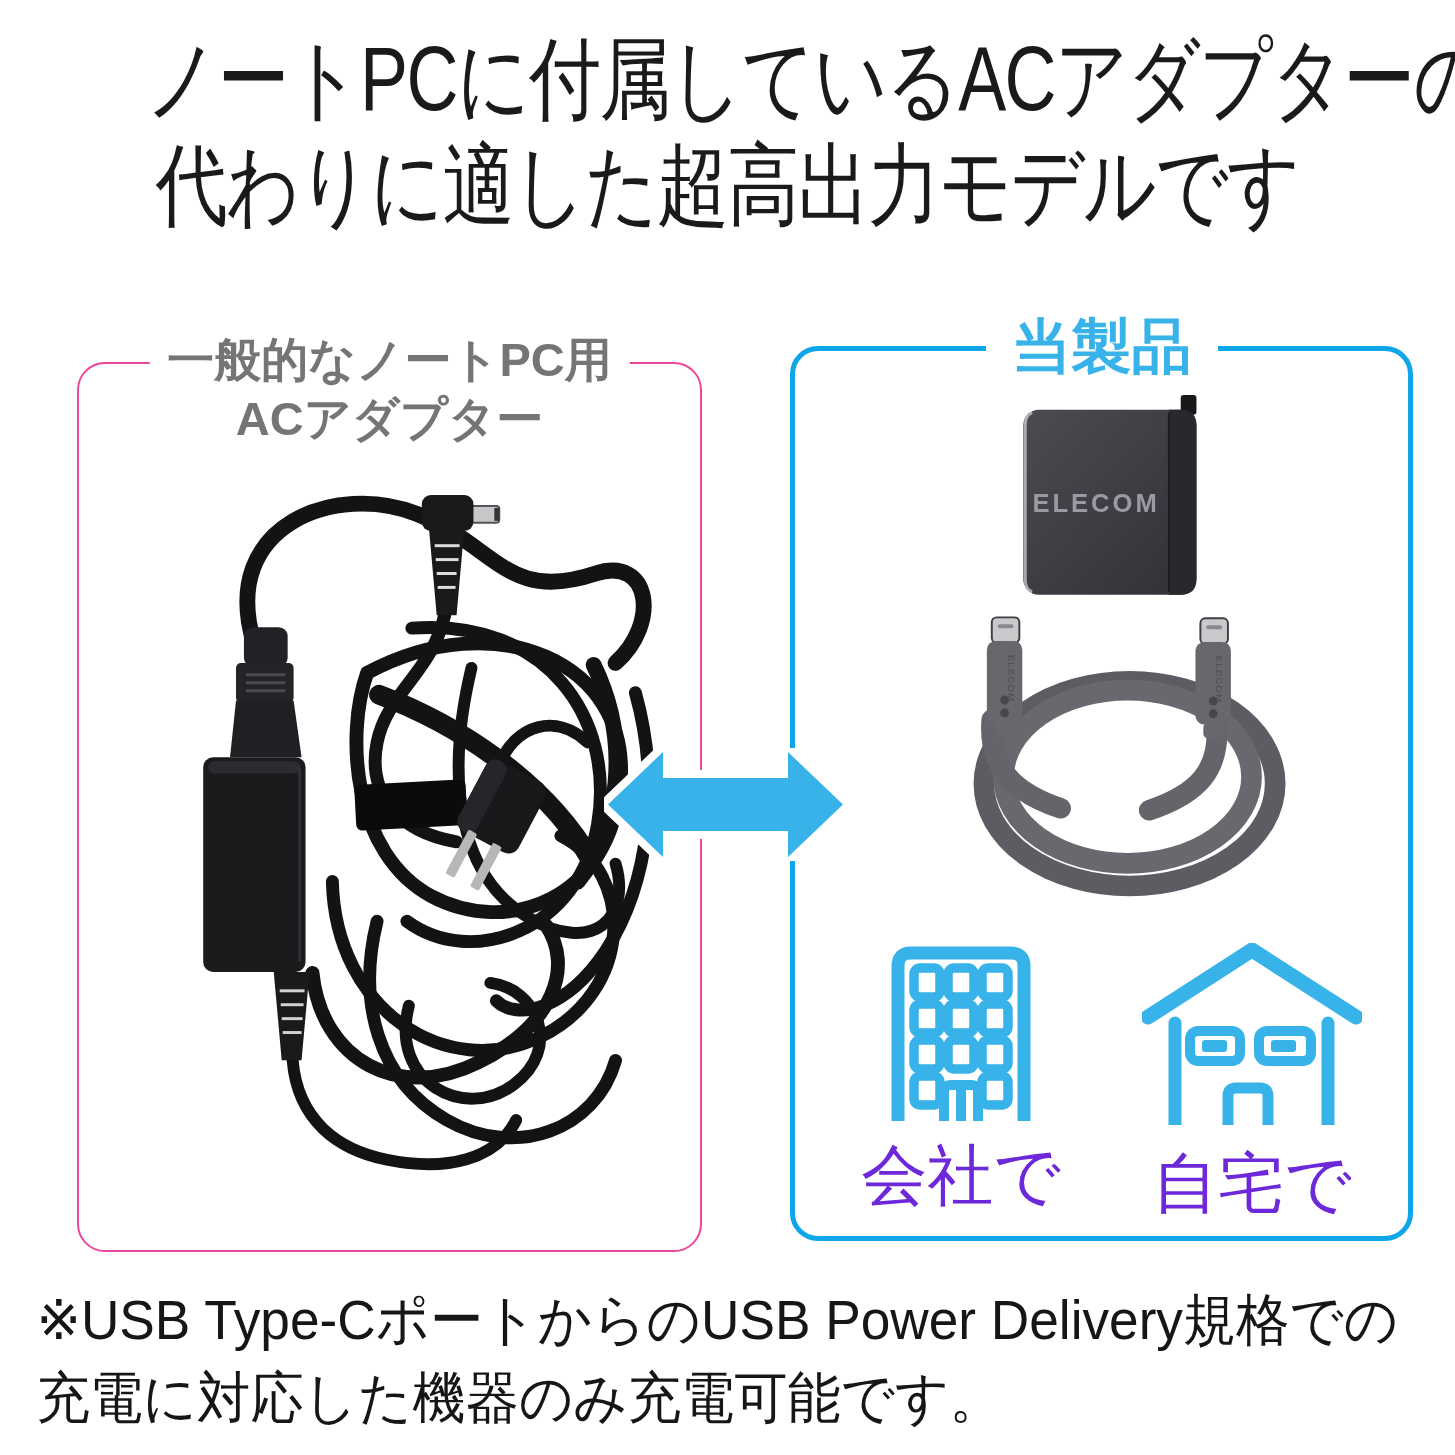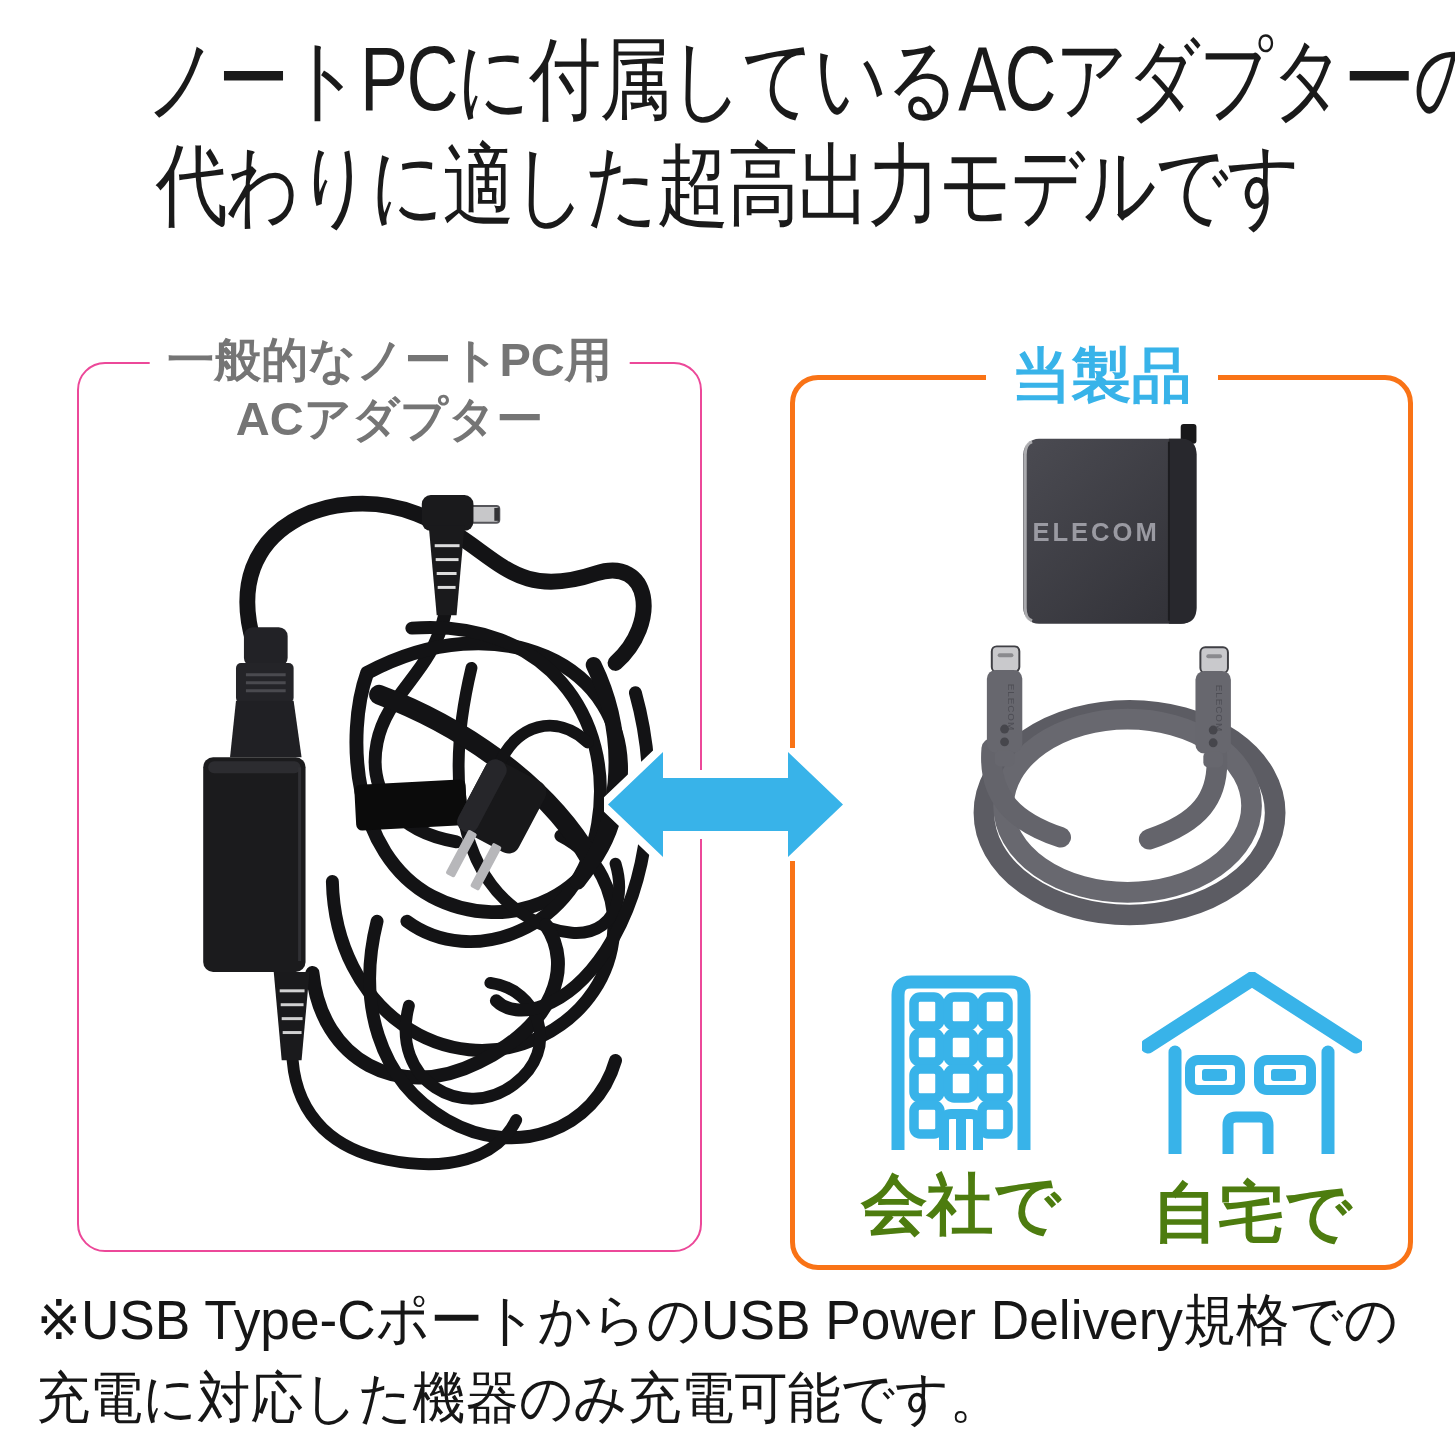--- a/index.html
+++ b/index.html
@@ -9,32 +9,32 @@
     font-family:"Liberation Sans","DejaVu Sans",sans-serif; overflow:hidden;
   }
   
   .headline { position:absolute; top:26px; left:0; width:100%; text-align:center;
     color:#1a1a1a; font-weight:normal; }
   .headline .hl-line { font-size:90px; line-height:106px; white-space:nowrap;
     transform:scaleX(0.80); transform-origin:50% 50%; letter-spacing:-2px; }
   
   .panel { position:absolute; border-radius:28px; background:#fff; }
   .panel-left  { left:42px;  top:362px; width:625px; height:890px; border:2px solid #ec4899;margin-left:35px; }
-  .panel-right { left:790px; top:375px; width:623px; height:895px; border:5px solid #f97316; }
+  .panel-right { left:790px; top:346px; width:623px; height:895px; border:5px solid #0ea5e9; }
   .panel-label { position:absolute; left:50%; transform:translateX(-50%);
     background:#fff; text-align:center; font-weight:bold; white-space:nowrap; }
   .panel-label-left { top:-34px; padding:0 18px; color:#757575; font-size:47px; line-height:59px; }
   .panel-label-right { top:-38px; padding:0 26px; color:#38b3e9; font-size:60px; line-height:68px; }
   .photo-svg { position:absolute; left:0; top:0; width:100%; height:100%; }
   
   .compare-arrow { position:absolute; left:604px; top:748px; width:243px; height:113px; z-index:5; }
   
   .usage-icon { position:absolute; }
-  .usage-label { position:absolute; width:260px; text-align:center; color:#4d7c0f;
-    font-weight:bold; font-size:66px; line-height:72px; white-space:nowrap; }
+  .usage-label { position:absolute; width:260px; text-align:center; color:#6d28d9;
+    font-weight:normal; font-size:66px; line-height:72px; white-space:nowrap; }
   
   .footnote { position:absolute; top:1281px; left:0; width:100%; text-align:left; color:#161616; }
   .footnote .fn-line { font-size:56px; line-height:78px; white-space:nowrap;
     transform:scaleX(0.95); transform-origin:50% 50%; }
 </style>
 </head>
 <body>
 
 <div id="canvas">
 

